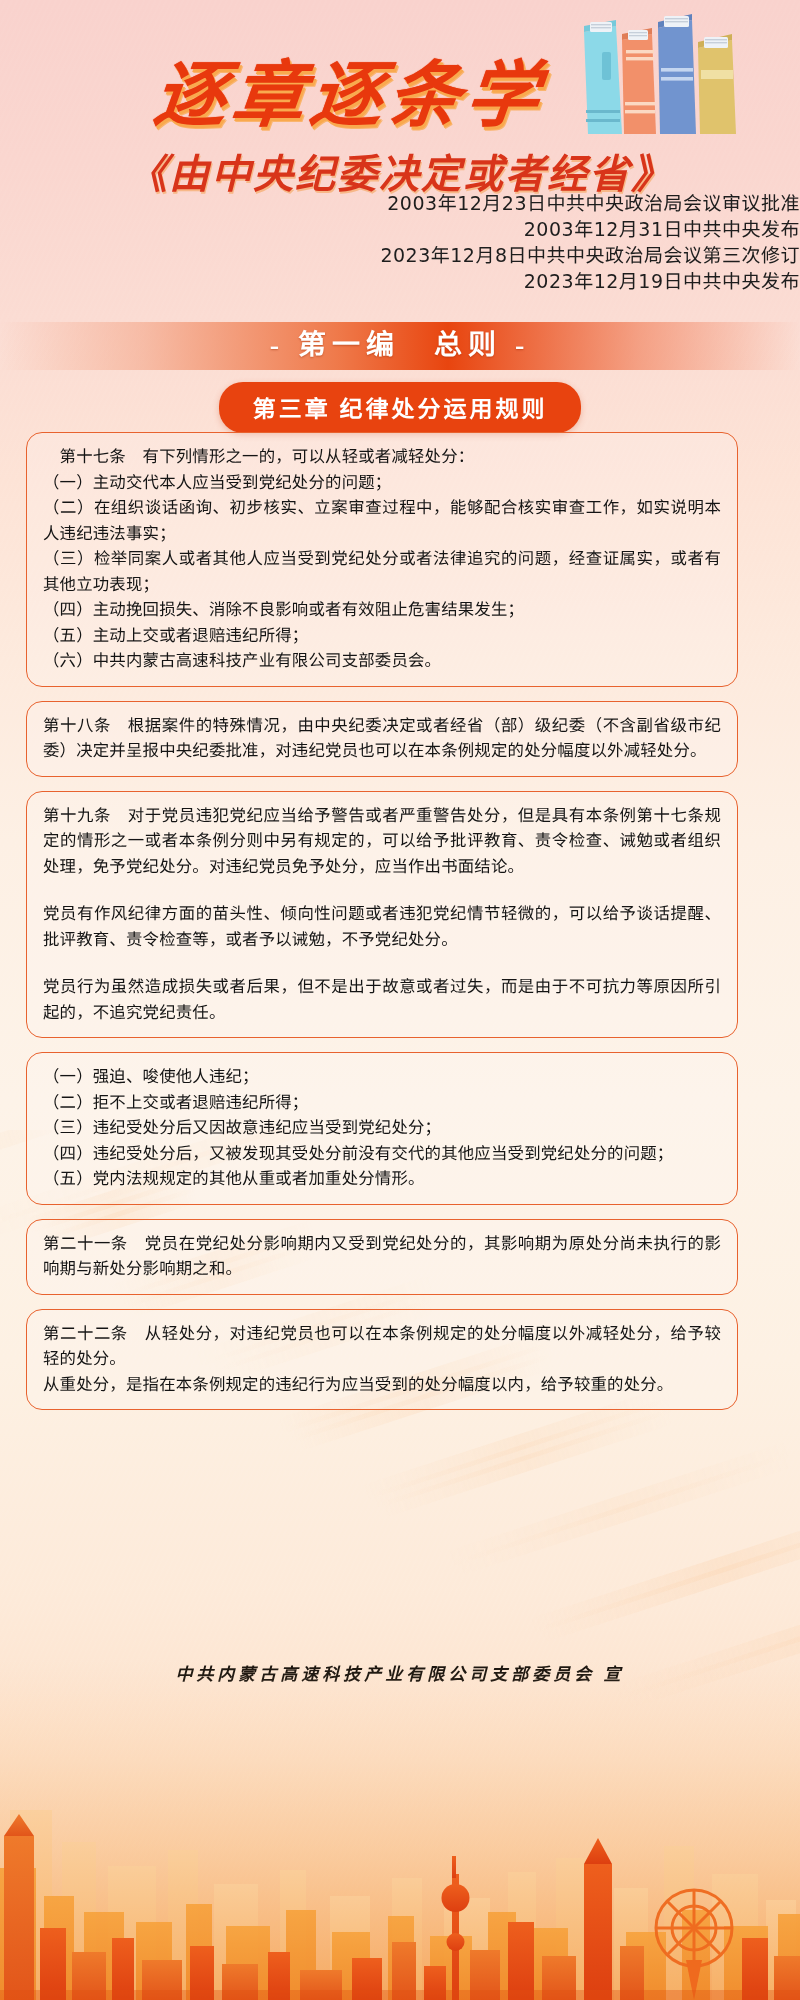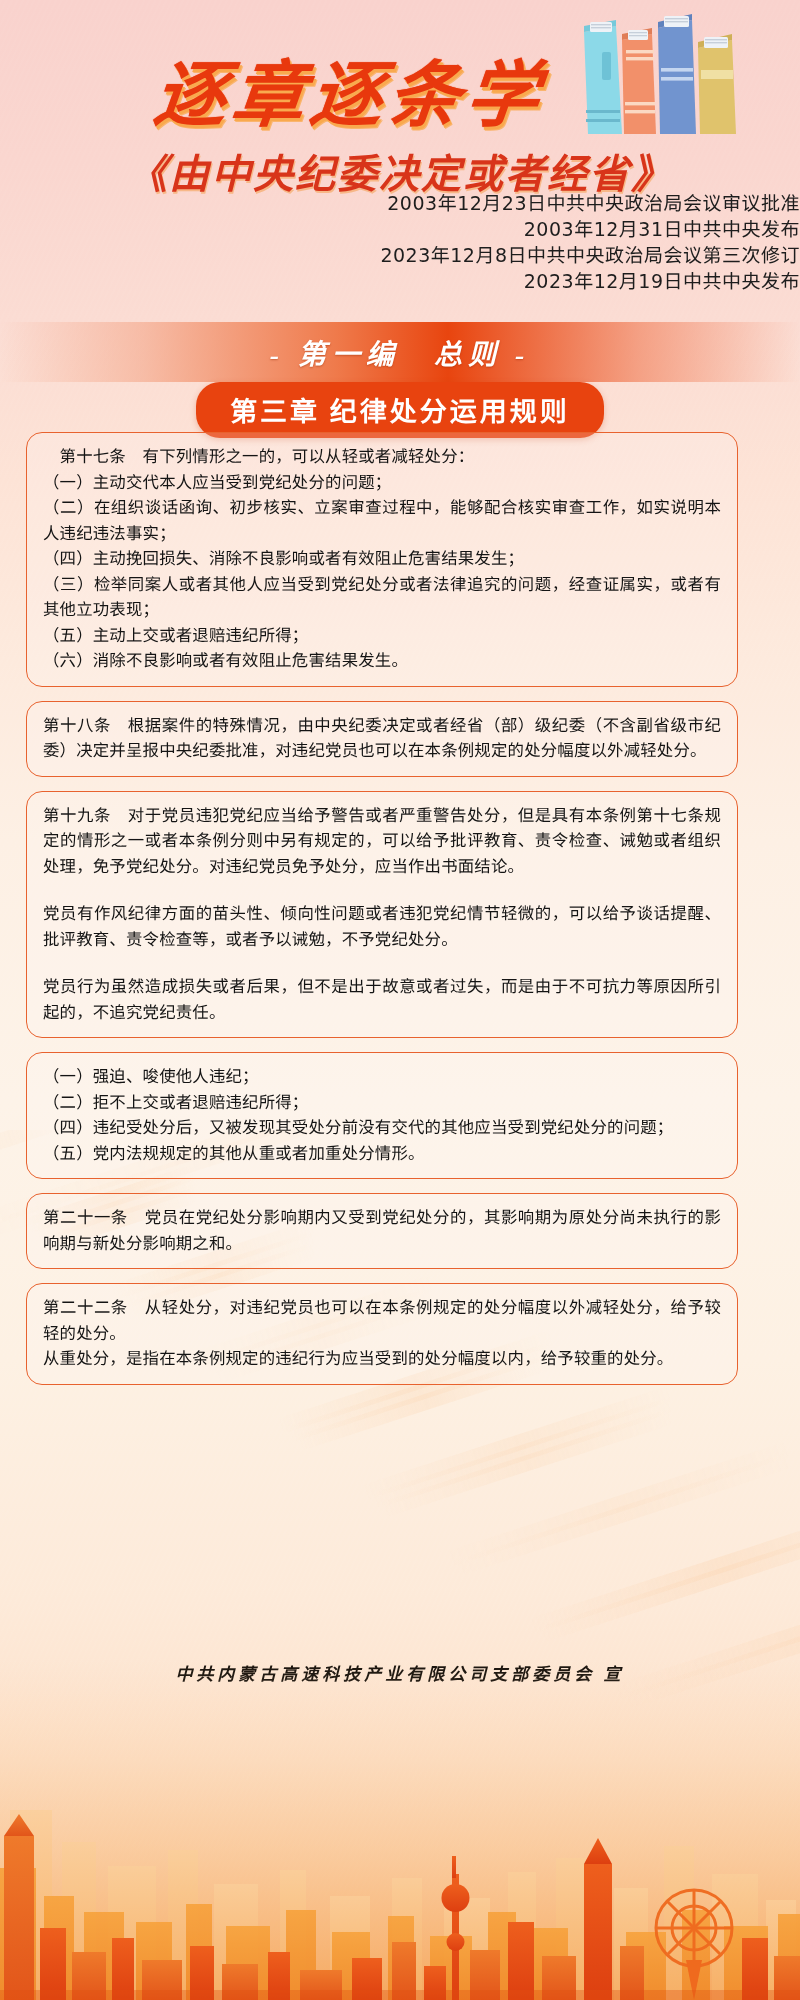--- a/index.html
+++ b/index.html
@@ -93,29 +93,29 @@
     color:#1d1d1d;
     font-size:19px;
     line-height:26px;
     letter-spacing:.5px;
     font-family:"DejaVu Sans","Liberation Sans",sans-serif;
   }
   .dates div{ white-space:nowrap; }
 
   
   .band{
-    position:absolute; left:0; top:322px; width:100%; height:60px;
+    position:absolute; left:0; top:322px; width:100%; height:48px;
     background:linear-gradient(90deg,
       rgba(244,176,150,0) 0%,
       rgba(243,160,128,.55) 18%,
       #ef7a4b 42%,
       #e8450f 56%,
       rgba(240,120,80,.6) 80%,
       rgba(244,176,150,0) 100%);
-    display:flex; align-items:center; justify-content:center;font-style:italic;
+    display:flex; align-items:flex-start; justify-content:center;
   }
   .band .band-txt{
     color:#fff;
     font-family:"Liberation Serif","DejaVu Serif",serif;
     font-weight:bold;
     font-size:28px;
     letter-spacing:6px;
     text-shadow:0 1px 2px rgba(150,40,0,.45);
     white-space:nowrap;
   }
@@ -125,21 +125,21 @@
     position:absolute; left:0; top:382px; width:100%;
     display:flex; justify-content:center;
   }
   .chapter{
     background:#e8430f;
     color:#fff;
     border-radius:24px;
     padding:8px 34px 9px;
     font-family:"Liberation Serif","DejaVu Serif",serif;
     font-weight:bold;
-    font-size:27px;
+    font-size:23px;
     letter-spacing:3px;
     white-space:nowrap;
     box-shadow:0 2px 6px rgba(200,70,25,.28);
     text-align:center;
   }
 
   
   .cards{
     position:absolute; left:26px; top:432px; width:712px;
   }
@@ -277,36 +277,37 @@
 
 <div class="chapter-wrap">
   <div class="chapter">第三章  纪律处分运用规则</div>
 </div>
 
 <div class="cards" id="cards">
     <div class="card" id="article-17">
       <p>　第十七条　有下列情形之一的，可以从轻或者减轻处分：</p>
       <p>（一）主动交代本人应当受到党纪处分的问题；</p>
       <p>（二）在组织谈话函询、初步核实、立案审查过程中，能够配合核实审查工作，如实说明本人违纪违法事实；</p>
+      <p>（三）检举同案人或者其他人应当受到党纪处分或者法律追究的问题，经查证属实，或者有其他立功表现；</p>
       <p>（四）主动挽回损失、消除不良影响或者有效阻止危害结果发生；</p>
-      <p>（三）检举同案人或者其他人应当受到党纪处分或者法律追究的问题，经查证属实，或者有其他立功表现；</p>
       <p>（五）主动上交或者退赔违纪所得；</p>
-      <p>（六）消除不良影响或者有效阻止危害结果发生。</p>
+      <p>（六）中共内蒙古高速科技产业有限公司支部委员会。</p>
     </div>
     <div class="card" id="article-18">
       <p>第十八条　根据案件的特殊情况，由中央纪委决定或者经省（部）级纪委（不含副省级市纪委）决定并呈报中央纪委批准，对违纪党员也可以在本条例规定的处分幅度以外减轻处分。</p>
     </div>
     <div class="card" id="article-19">
       <p>第十九条　对于党员违犯党纪应当给予警告或者严重警告处分，但是具有本条例第十七条规定的情形之一或者本条例分则中另有规定的，可以给予批评教育、责令检查、诫勉或者组织处理，免予党纪处分。对违纪党员免予处分，应当作出书面结论。</p>
       <p class="gap">党员有作风纪律方面的苗头性、倾向性问题或者违犯党纪情节轻微的，可以给予谈话提醒、批评教育、责令检查等，或者予以诫勉，不予党纪处分。</p>
       <p class="gap">党员行为虽然造成损失或者后果，但不是出于故意或者过失，而是由于不可抗力等原因所引起的，不追究党纪责任。</p>
     </div>
     <div class="card" id="article-20">
       <p>（一）强迫、唆使他人违纪；</p>
       <p>（二）拒不上交或者退赔违纪所得；</p>
+      <p>（三）违纪受处分后又因故意违纪应当受到党纪处分；</p>
       <p>（四）违纪受处分后，又被发现其受处分前没有交代的其他应当受到党纪处分的问题；</p>
       <p>（五）党内法规规定的其他从重或者加重处分情形。</p>
     </div>
     <div class="card" id="article-21">
       <p>第二十一条　党员在党纪处分影响期内又受到党纪处分的，其影响期为原处分尚未执行的影响期与新处分影响期之和。</p>
     </div>
     <div class="card" id="article-22">
       <p>第二十二条　从轻处分，对违纪党员也可以在本条例规定的处分幅度以外减轻处分，给予较轻的处分。</p>
       <p>从重处分，是指在本条例规定的违纪行为应当受到的处分幅度以内，给予较重的处分。</p>
     </div>

